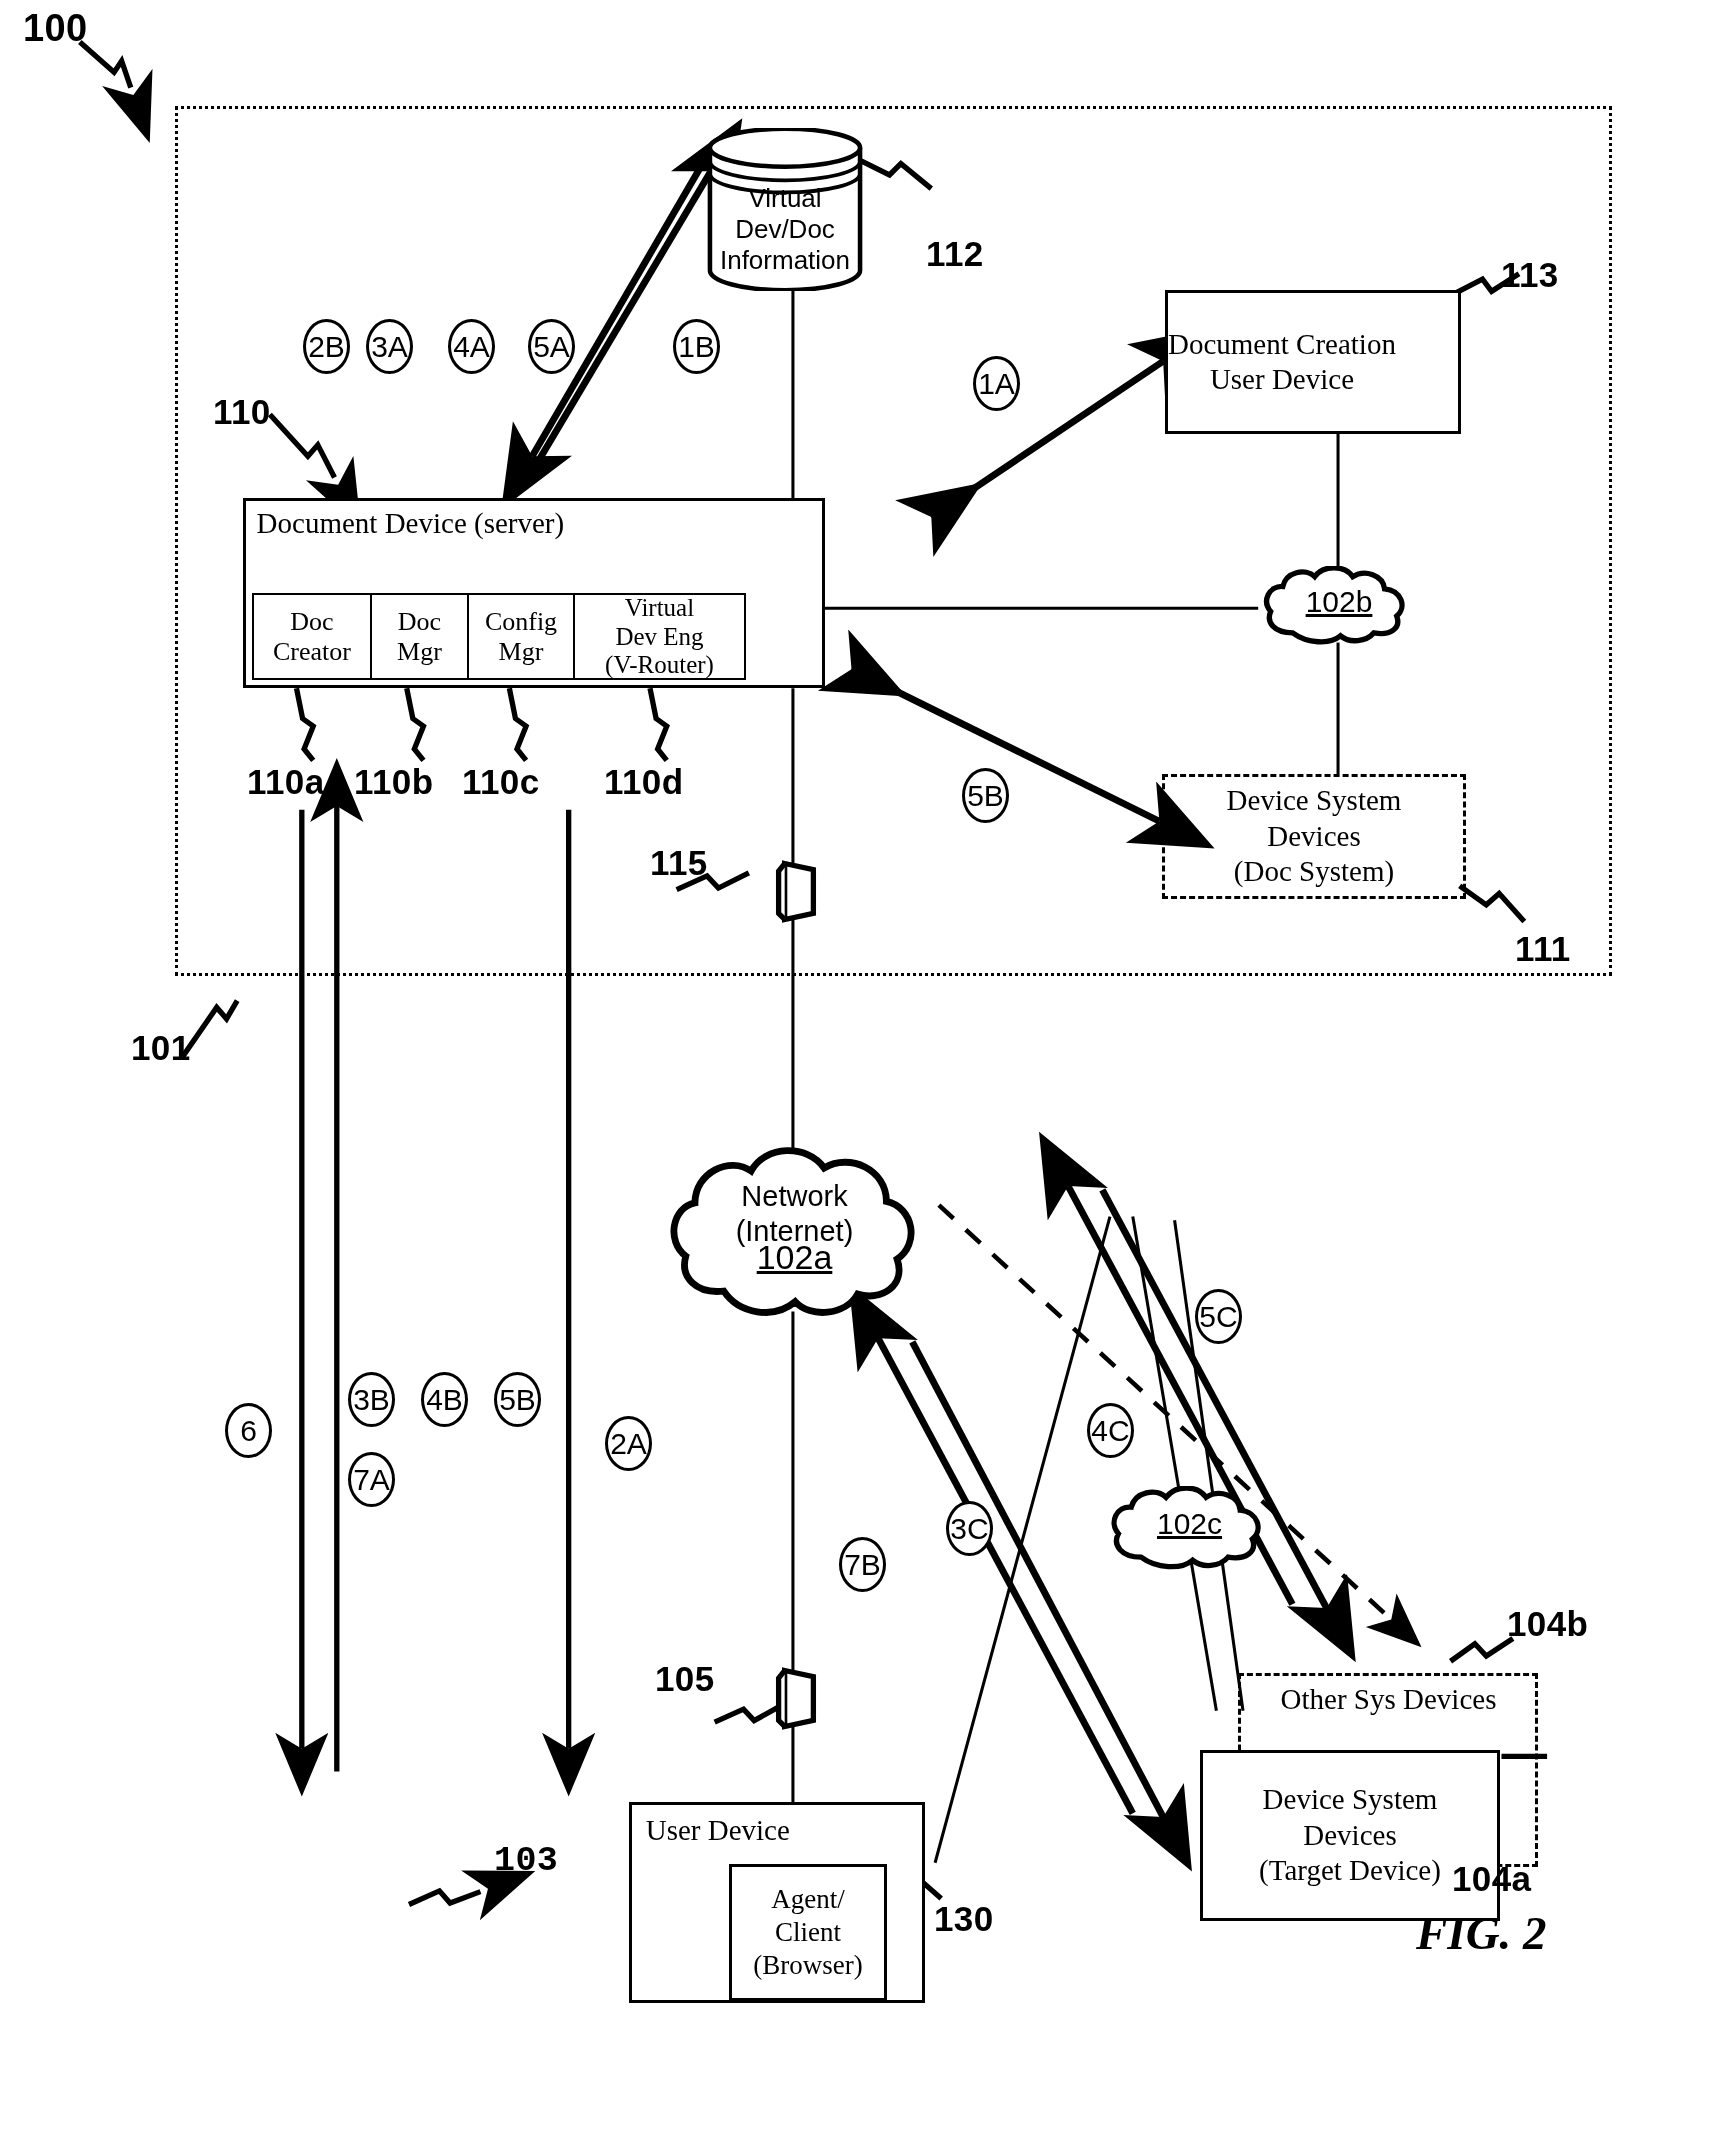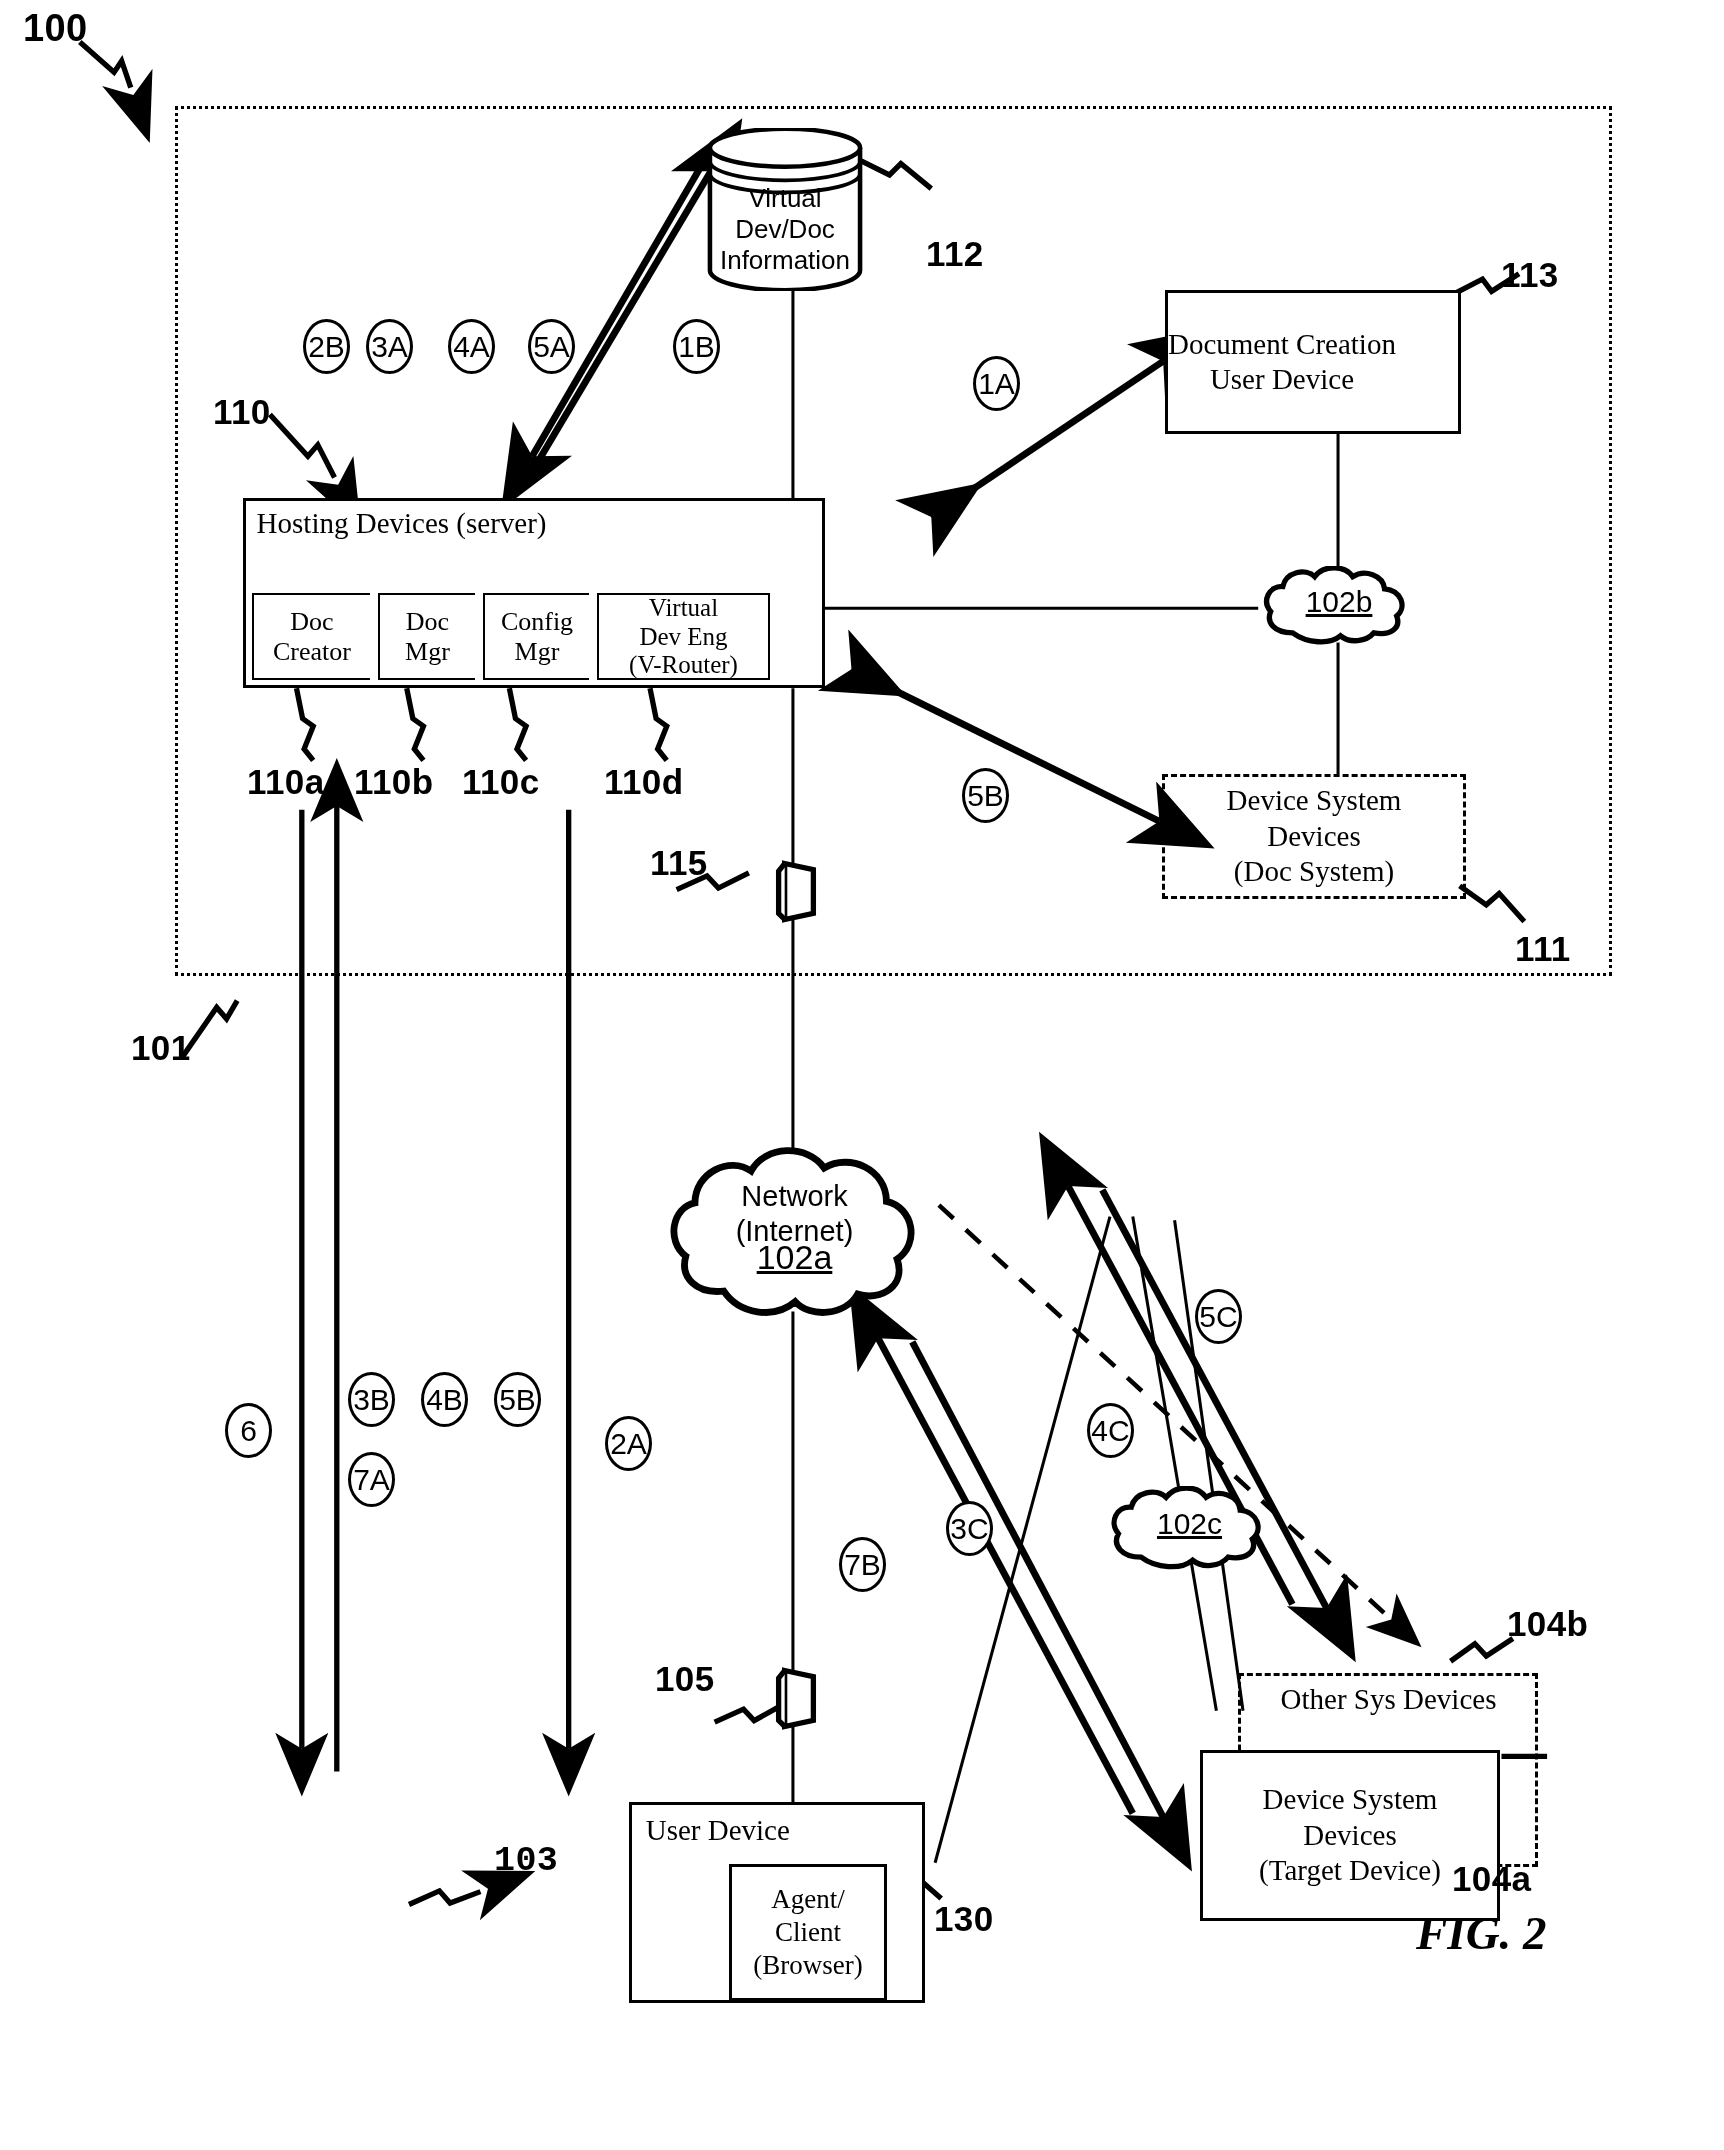--- a/index.html
+++ b/index.html
@@ -89,21 +89,20 @@
     font-family: "Liberation Serif", serif;
     font-size: 29px;
   }
   .hd-modules {
     position: absolute;
     left: 6px;
     right: 6px;
     bottom: 4.6px;
     height: 87px;
     display: flex;
-    gap: 8px;
   }
   .hd-mod {
     border: 2.3px solid #000;
     border-right: none;
     display: flex;
     align-items: center;
     justify-content: center;
     text-align: center;
     font-family: "Liberation Serif", serif;
     font-size: 26px;
@@ -245,21 +244,21 @@
 
   <div class="abs circle-step" style="left:303px; top:319px;">2B</div>
   <div class="abs circle-step" style="left:366px; top:319px;">3A</div>
   <div class="abs circle-step" style="left:448px; top:319px;">4A</div>
   <div class="abs circle-step" style="left:528px; top:319px;">5A</div>
   <div class="abs circle-step" style="left:673px; top:319px;text-align:right;">1B</div>
 
   <div class="abs ref-num" style="left:213px; top:394px;">110</div>
 
   <div class="abs solid-box" style="left:243px; top:498px; width:582px; height:190px;">
-    <div class="hd-title">Hosting Devices (server)</div>
+    <div class="hd-title">Document Device (server)</div>
     <div class="hd-modules">
       <div class="hd-mod" style="width:118px;">Doc
 Creator</div>
       <div class="hd-mod" style="width:97px;">Doc
 Mgr</div>
       <div class="hd-mod" style="width:106px;">Config
 Mgr</div>
       <div class="hd-mod" style="width:173px; font-size:25px;">Virtual
 Dev Eng
 (V-Router)</div>

